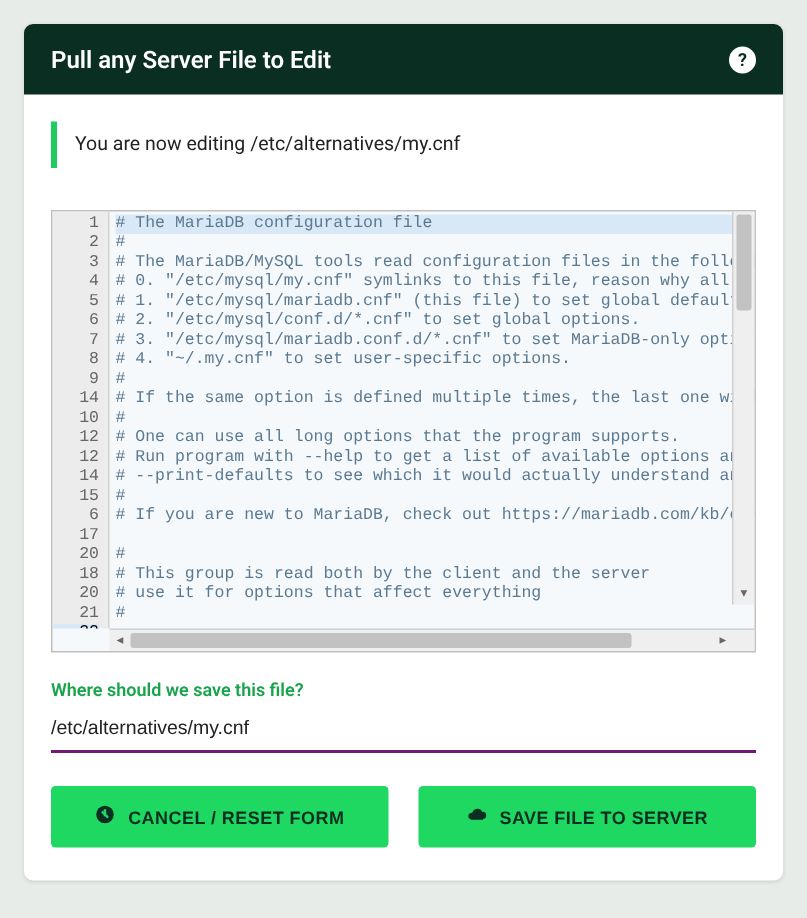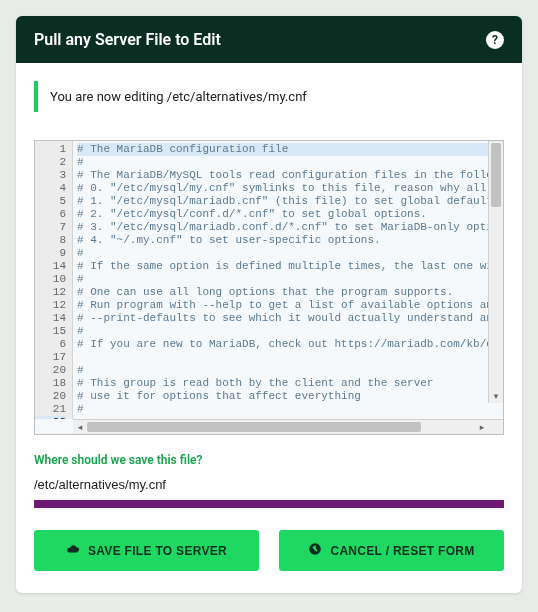--- a/index.html
+++ b/index.html
@@ -138,21 +138,21 @@
   .save-section { margin-top: 18px; }
   .save-label {
     color: #17a44a;
     font-size: 12px;
     font-weight: 600;
     margin-bottom: 4px;
   }
   .save-input {
     width: 100%;
     border: none;
-    border-bottom: 8px solid #701a75;
+    border-bottom: 2px solid #701a75;
     font-size: 13px;
     padding: 6px 0 8px 0;
     outline: none;
     background: transparent;
     color: #222;
   }
   .button-row {
     display: flex;
     gap: 20px;
     margin-top: 22px;
@@ -230,31 +230,31 @@
 
     <div class="save-section">
       <div class="save-label">Where should we save this file?</div>
       <input class="save-input" type="text" value="/etc/alternatives/my.cnf" style="">
     </div>
 
     <div class="button-row">
       <button class="btn">
         <span>
           <svg viewBox="0 0 24 24">
-              <path d="M19 18H6a4 4 0 1 1 .7-7.95A6 6 0 0 1 18 9a4 4 0 0 1 1 8z"></path>
-            </svg>
-        </span>
-        <span>SAVE FILE TO SERVER</span>
-      </button>
-      <button class="btn">
-        <span>
-          <svg viewBox="0 0 24 24">
               <circle cx="12" cy="12" r="10"></circle>
               <rect x="10.6" y="6" width="2.8" height="8" fill="#1fd861"></rect>
               <rect x="7" y="10.6" width="10" height="2.8" fill="#1fd861" transform="rotate(45 12 12)"></rect>
             </svg>
         </span>
         <span>CANCEL / RESET FORM</span>
       </button>
+      <button class="btn">
+        <span>
+          <svg viewBox="0 0 24 24">
+              <path d="M19 18H6a4 4 0 1 1 .7-7.95A6 6 0 0 1 18 9a4 4 0 0 1 1 8z"></path>
+            </svg>
+        </span>
+        <span>SAVE FILE TO SERVER</span>
+      </button>
     </div>
 
   </div>
 </div>
 
 </body></html>

